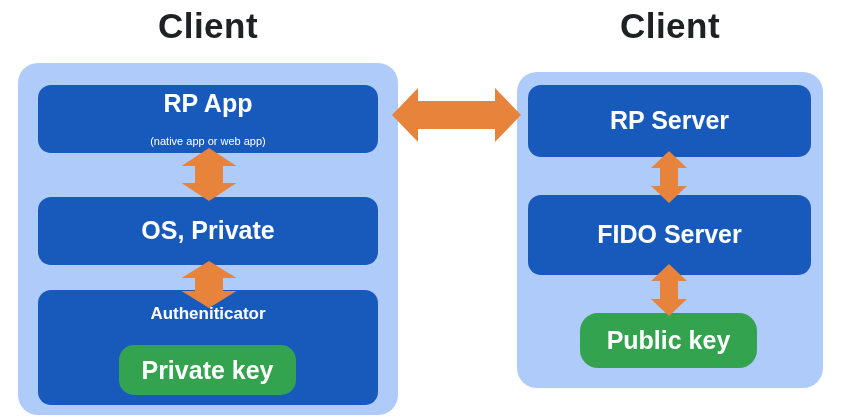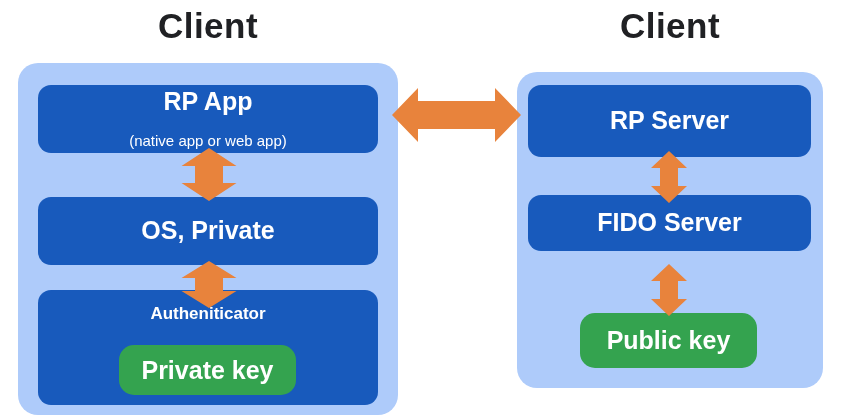--- a/index.html
+++ b/index.html
@@ -45,37 +45,37 @@
     display:flex;
     flex-direction:column;
     align-items:center;
     justify-content:center;
     text-align:center;
   }
   .box-rp-app{left:20px;top:22px;width:340px;height:68px;}
   .box-os-browser{left:20px;top:134px;width:340px;height:68px;}
   .box-authenticator{left:20px;top:227px;width:340px;height:115px;justify-content:flex-start;}
   .box-rp-server{left:11px;top:13px;width:283px;height:72px;align-items:center;}
-  .box-fido-server{left:11px;top:123px;width:283px;height:56px;}
+  .box-fido-server{left:11px;top:123px;width:283px;height:80px;}
   .box-label{font-size:25px;font-weight:600;line-height:1.1;}
-  .box-sublabel{font-size:15px;font-weight:400;line-height:1.2;margin-top:17px;}
+  .box-sublabel{font-size:11px;font-weight:400;line-height:1.2;margin-top:17px;}
   .auth-label{font-size:17px;font-weight:600;margin-top:14px;}
   .key-box{
     position:absolute;
     background:var(--key);
     border-radius:15px;
     color:var(--box_text);
     display:flex;
     align-items:center;
     justify-content:center;
     font-size:25px;
     font-weight:600;
   }
   .key-private{left:81px;top:55px;width:177px;height:50px;}
-  .key-public{left:63px;top:241px;width:177px;height:55px;}
+  .key-public{left:63px;top:241px;width:177px;height:55px;border-radius:18px;}
   .arrows{
     position:absolute;
     left:0;top:0;width:841px;height:420px;
     pointer-events:none;
   }
 </style>
 </head>
 <body>
 
 <div class="canvas">

